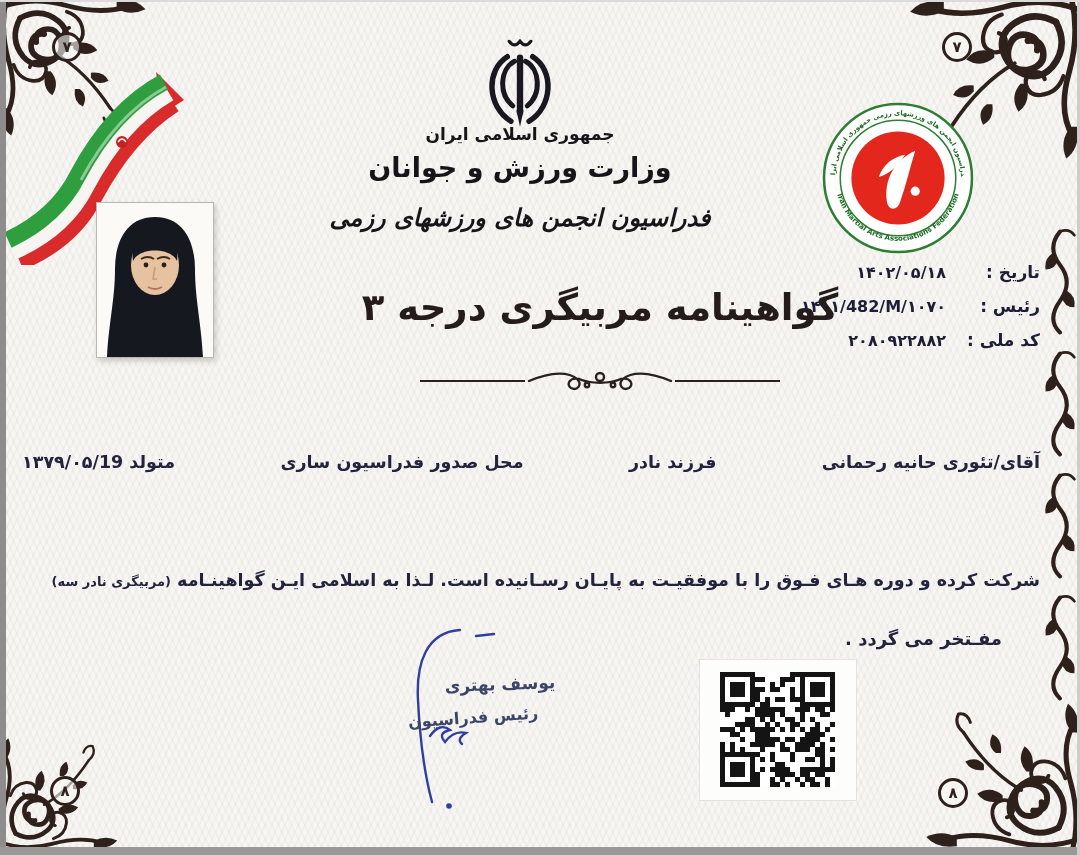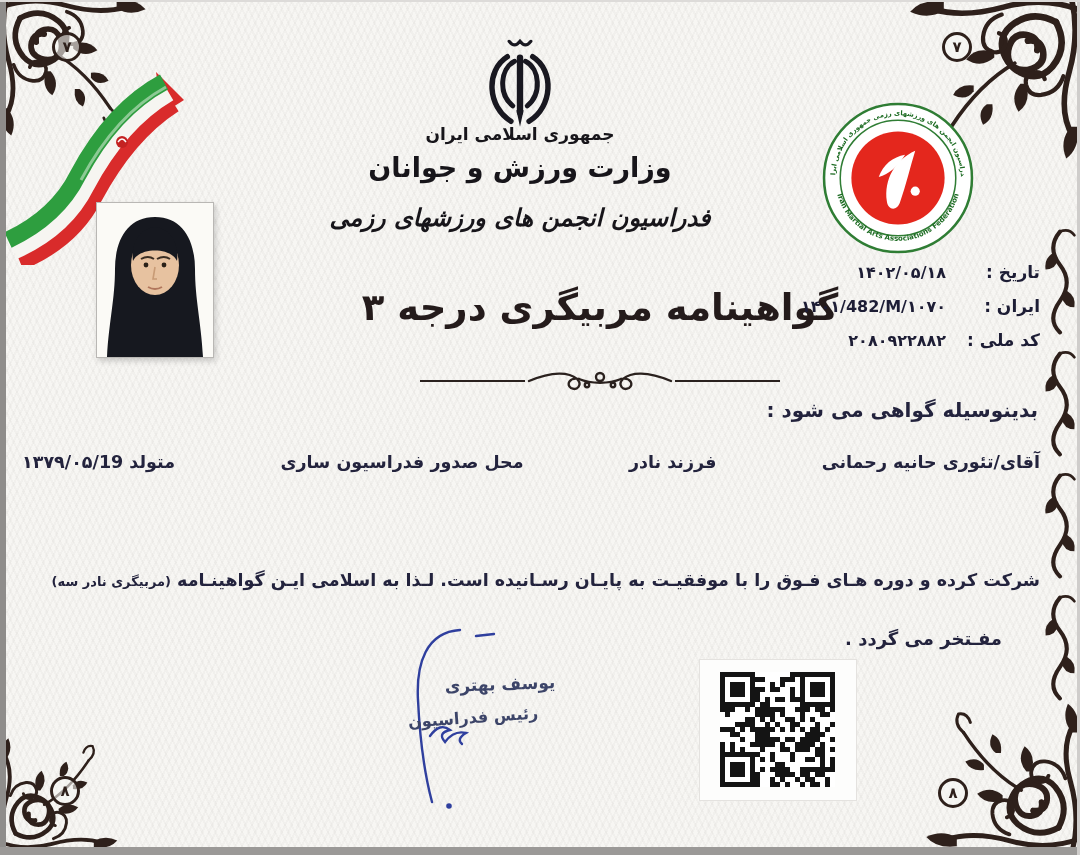--- a/index.html
+++ b/index.html
@@ -190,21 +190,21 @@
     <path d="M56,74 C60,62 70,54 82,52 C75,64 66,71 56,74 Z" fill="#ffffff"></path>
     <circle cx="92" cy="88" r="4.5" fill="#ffffff"></circle>
   </svg>
 
   <div class="abs meta">
     <div class="mrow">
       <span class="mlabel">تاریخ :</span>
       <span class="mvalue">۱۴۰۲/۰۵/۱۸</span>
     </div>
     <div class="mrow">
-      <span class="mlabel">ایران :</span>
+      <span class="mlabel">رئیس :</span>
       <span class="mvalue">۱۴۰۱/482/M/۱۰۷۰</span>
     </div>
     <div class="mrow">
       <span class="mlabel">کد ملی :</span>
       <span class="mvalue">۲۰۸۰۹۲۲۸۸۲</span>
     </div>
   </div>
 
   <div class="abs photo-frame">
     <svg width="116" height="154" viewBox="0 0 116 154">
@@ -214,21 +214,20 @@
       <path d="M58,24 C40,26 34,44 36,58 C42,44 74,44 80,58 C82,44 76,26 58,24 Z" fill="#16181f"></path>
       <path d="M44,56 q7,-4 13,0" stroke="#3a2d22" stroke-width="2" fill="none"></path>
       <path d="M60,56 q7,-4 13,0" stroke="#3a2d22" stroke-width="2" fill="none"></path>
       <circle cx="49" cy="62" r="2.4" fill="#2a2118"></circle>
       <circle cx="67" cy="62" r="2.4" fill="#2a2118"></circle>
       <path d="M58,64 l-2,12 l4,0" stroke="#c89b76" stroke-width="1.6" fill="none"></path>
       <path d="M51,84 q7,4 14,0" stroke="#b0765c" stroke-width="2" fill="none"></path>
     </svg>
   </div>
 
-  <div class="abs body-txt certify">بدینوسیله گواهی می شود :</div>
 
   <div class="abs body-txt brow brow1">
     <span>آقای/تئوری حانیه رحمانی</span>
     <span>فرزند نادر</span>
     <span>محل صدور فدراسیون  ساری</span>
     <span>متولد ۱۳۷۹/۰۵/19</span>
   </div>
 
   <div class="abs body-txt brow brow2">
   </div>

